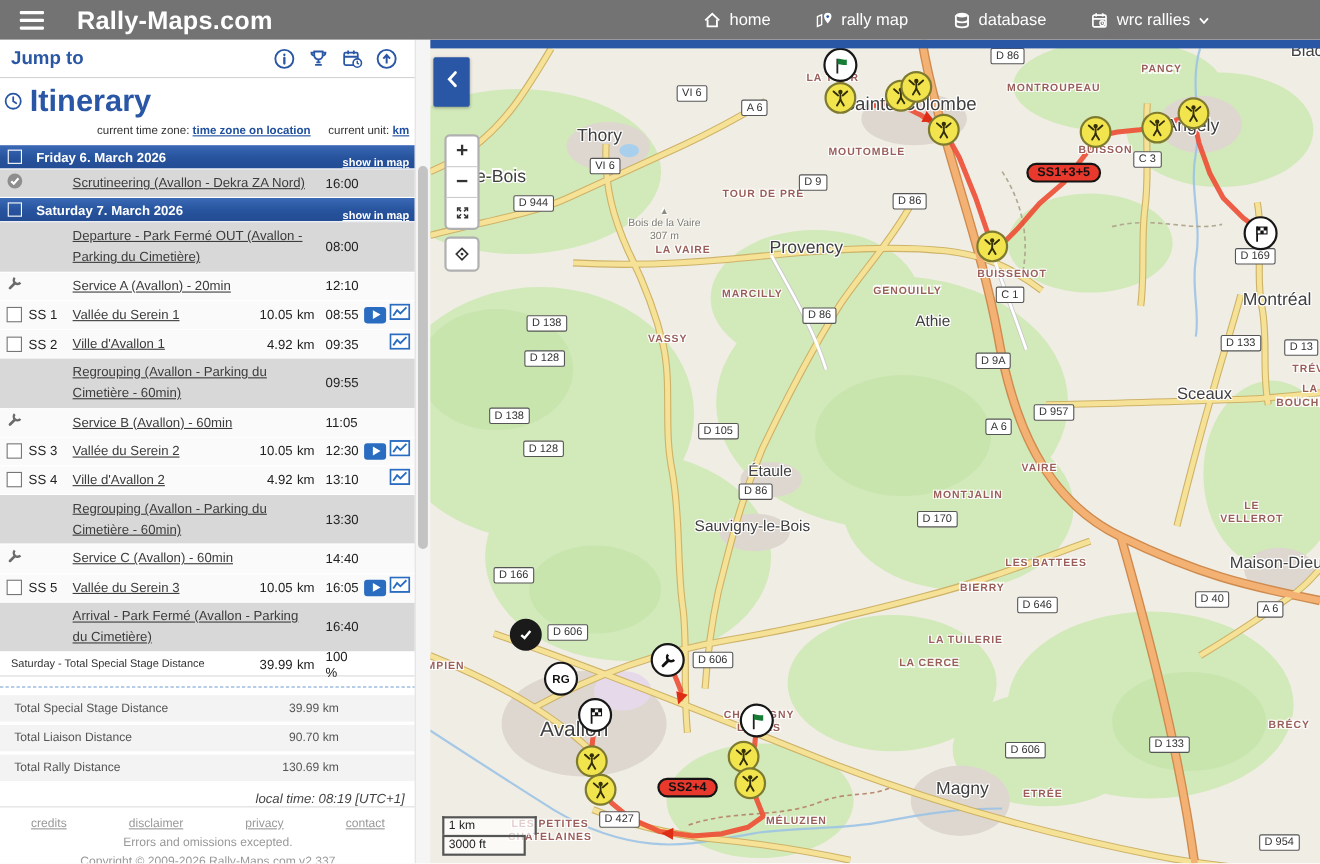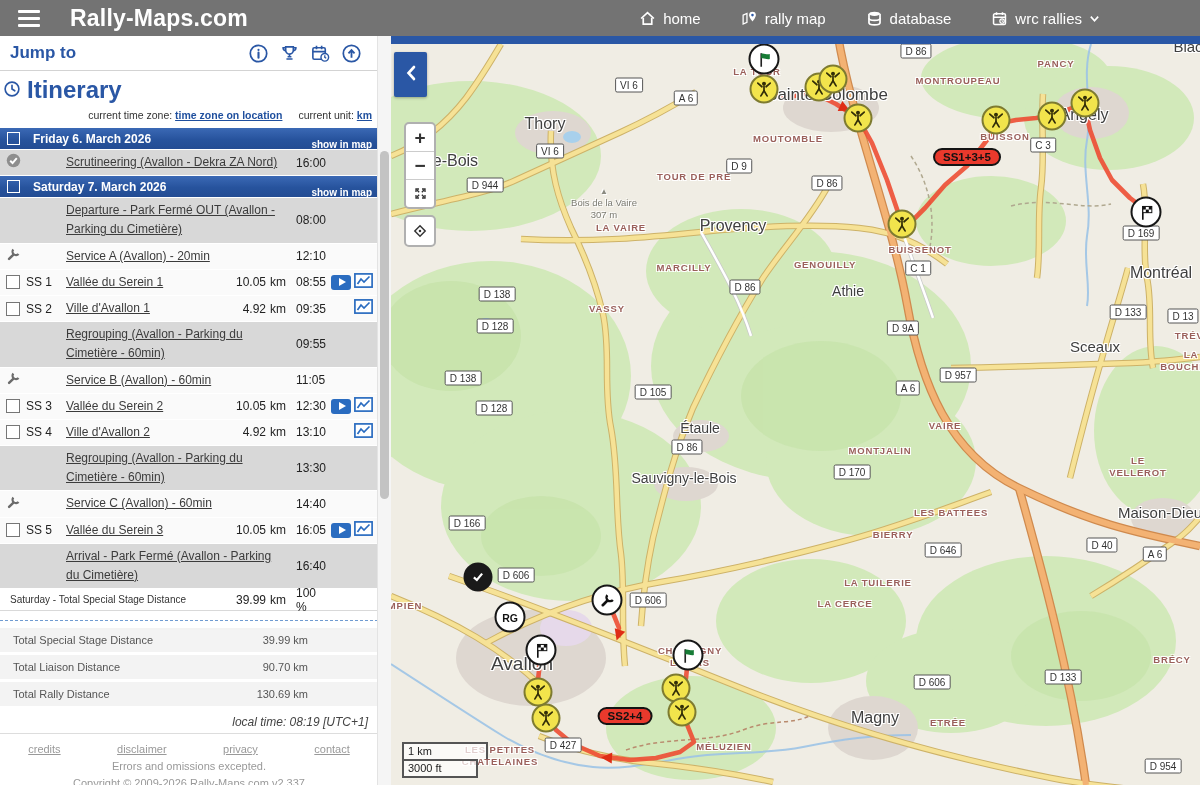--- a/index.html
+++ b/index.html
@@ -16,21 +16,21 @@
 
   
   .sidebar{position:absolute;left:0;top:36px;width:391px;height:749px;background:#fff;z-index:90;}
   .sb-content{position:absolute;left:0;top:0;width:378px;}
   .sb-scrollbar{position:absolute;right:0;top:0;width:13px;height:749px;background:#f5f5f5;border-left:1px solid #e3e3e3;}
   .sb-thumb{position:absolute;left:2px;top:115px;width:9px;height:348px;background:#c3c3c3;border-radius:5px;}
   .jumpbar{height:34px;border-bottom:1px solid #d3d3d3;display:flex;align-items:center;padding:0 10px;}
   .jump-label{color:#2a57a5;font-weight:bold;font-size:17px;}
   .jump-icons{margin-left:auto;display:flex;gap:10px;align-items:center;padding-right:6px;}
   .jump-icons svg{display:block;cursor:pointer;}
-  .sec-title{display:flex;align-items:center;gap:6px;padding:5px 10px 2px 3px;color:#2a57a5;font-weight:bold;font-size:24px;}
+  .sec-title{display:flex;align-items:center;gap:6px;padding:5px 10px 2px 3px;color:#2a57a5;font-weight:bold;font-size:28px;}
   .tzline{font-size:10.5px;color:#333;display:flex;justify-content:flex-end;gap:16px;padding:3px 6px 7px;}
   .tzline a{color:#1f4f9e;font-weight:bold;text-decoration:underline;cursor:pointer;}
 
   .itin{width:378px;}
   .row-day{height:21px;background:linear-gradient(#3b69b5,#27539d 55%,#234c93);color:#fff;display:flex;align-items:center;padding:0 6px;margin-bottom:1px;}
   .day-cb{width:11px;height:11px;border:1.5px solid #fff;margin:0 13px 0 1px;flex:none;cursor:pointer;}
   .day-label{font-weight:bold;font-size:12px;text-align:center;}
   .day-action{margin-left:auto;font-size:10px;font-weight:bold;text-decoration:underline;color:#fff;cursor:pointer;margin-top:12px;}
   .row-ev{display:flex;align-items:center;padding:0 4px 0 6px;margin-bottom:1px;min-height:25px;}
   .row-ev.gray{background:#d8d8d8;}
@@ -555,21 +555,21 @@
         </g>
     </svg>
 
     <div id="overlays">
         <div class="town" style="font-size: 16px; left: 154px; top: 88px;">Thory</div>
         <div class="town" style="font-size: 17px; left: 436px; top: 59px;">Sainte-Colombe</div>
         <div class="town" style="font-size: 16px; left: 56px; top: 125px;">y-le-Bois</div>
         <div class="town" style="font-size: 16px; left: 342px; top: 190px;">Provency</div>
         <div class="town" style="font-size: 14px; left: 457px; top: 255px;">Athie</div>
         <div class="town" style="font-size: 16px; left: 770px; top: 237px;">Montréal</div>
-        <div class="town" style="font-size: 15px; left: 704px; top: 310px;">Sceaux</div>
+        <div class="town" style="font-size: 15px; left: 704px; top: 322px;">Sceaux</div>
         <div class="town" style="font-size: 14px; left: 309px; top: 392px;">Étaule</div>
         <div class="town" style="font-size: 14px; left: 293px; top: 442px;">Sauvigny-le-Bois</div>
         <div class="town" style="font-size: 19px; left: 131px; top: 628px;">Avallon</div>
         <div class="town" style="font-size: 16px; left: 484px; top: 682px;">Magny</div>
         <div class="town" style="font-size: 15px; left: 769px; top: 476px;">Maison-Dieu</div>
         <div class="town" style="font-size: 16px; left: 693px; top: 79px;">Angely</div>
         <div class="town" style="font-size: 15px; left: 797px; top: 10px;">Blac</div>
         <div class="hamlet" style="left: 366px; top: 36px;">LA TOUR</div>
         <div class="hamlet" style="left: 665px; top: 28px;">PANCY</div>
         <div class="hamlet" style="left: 567px; top: 45px;">MONTROUPEAU</div>

